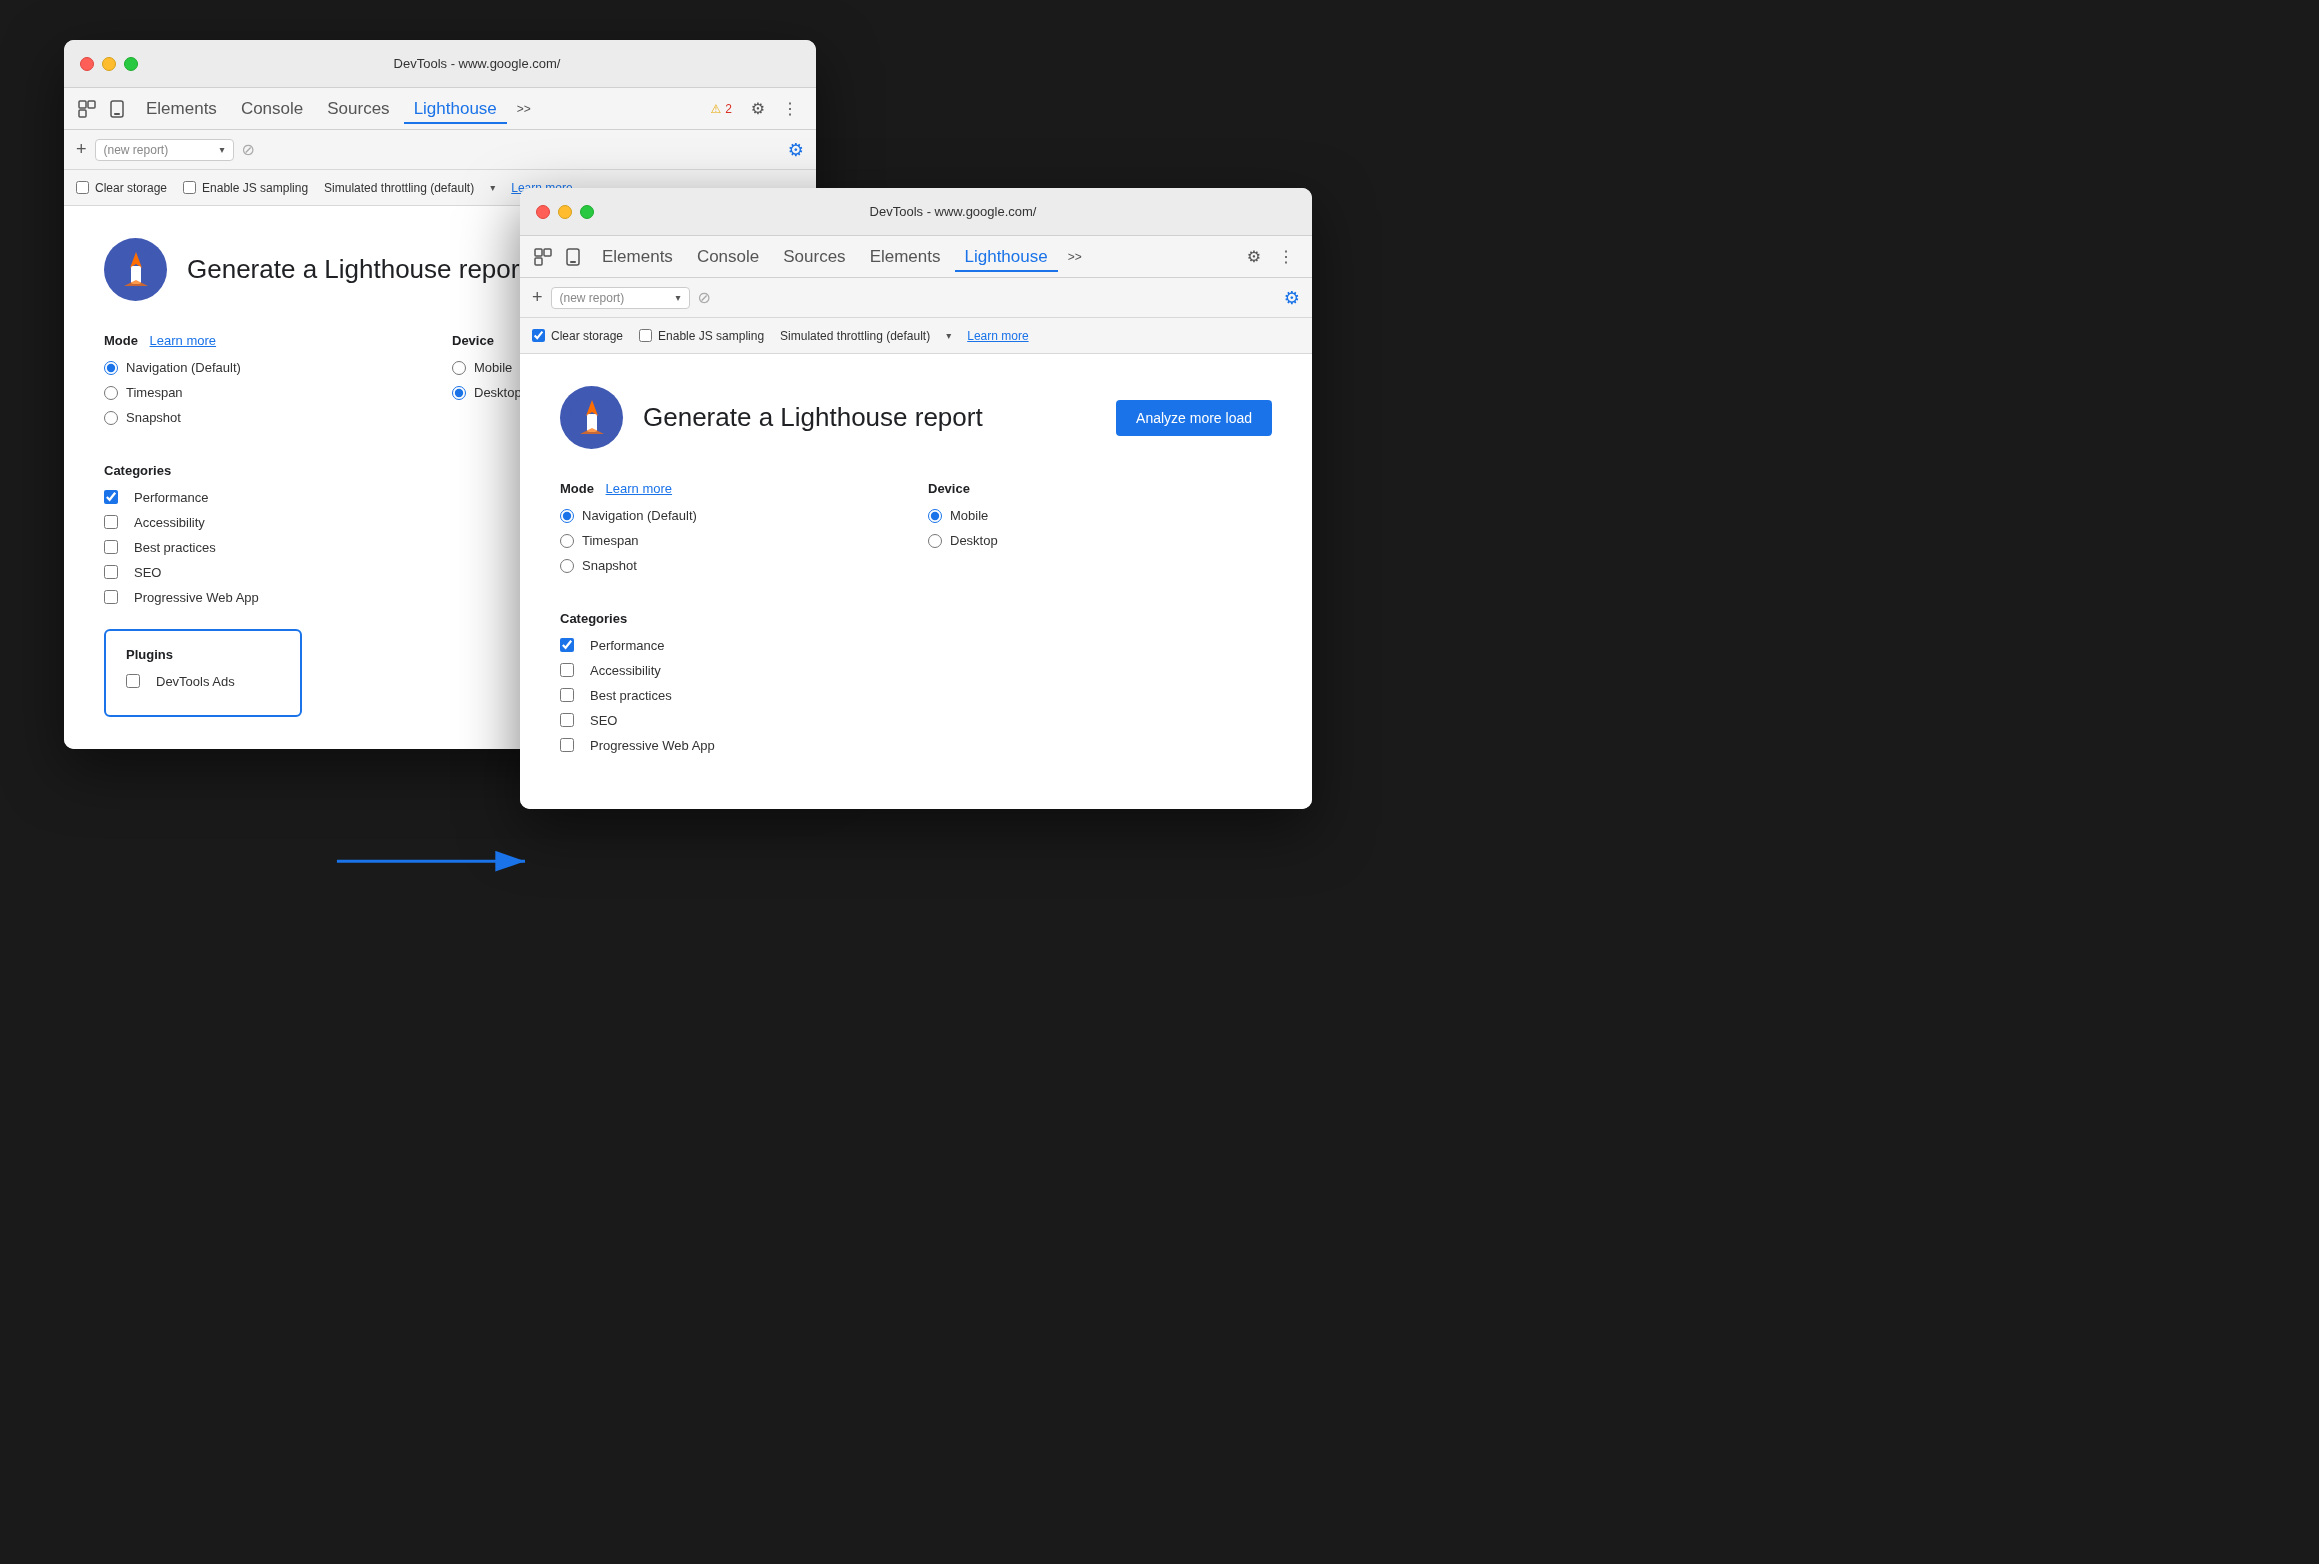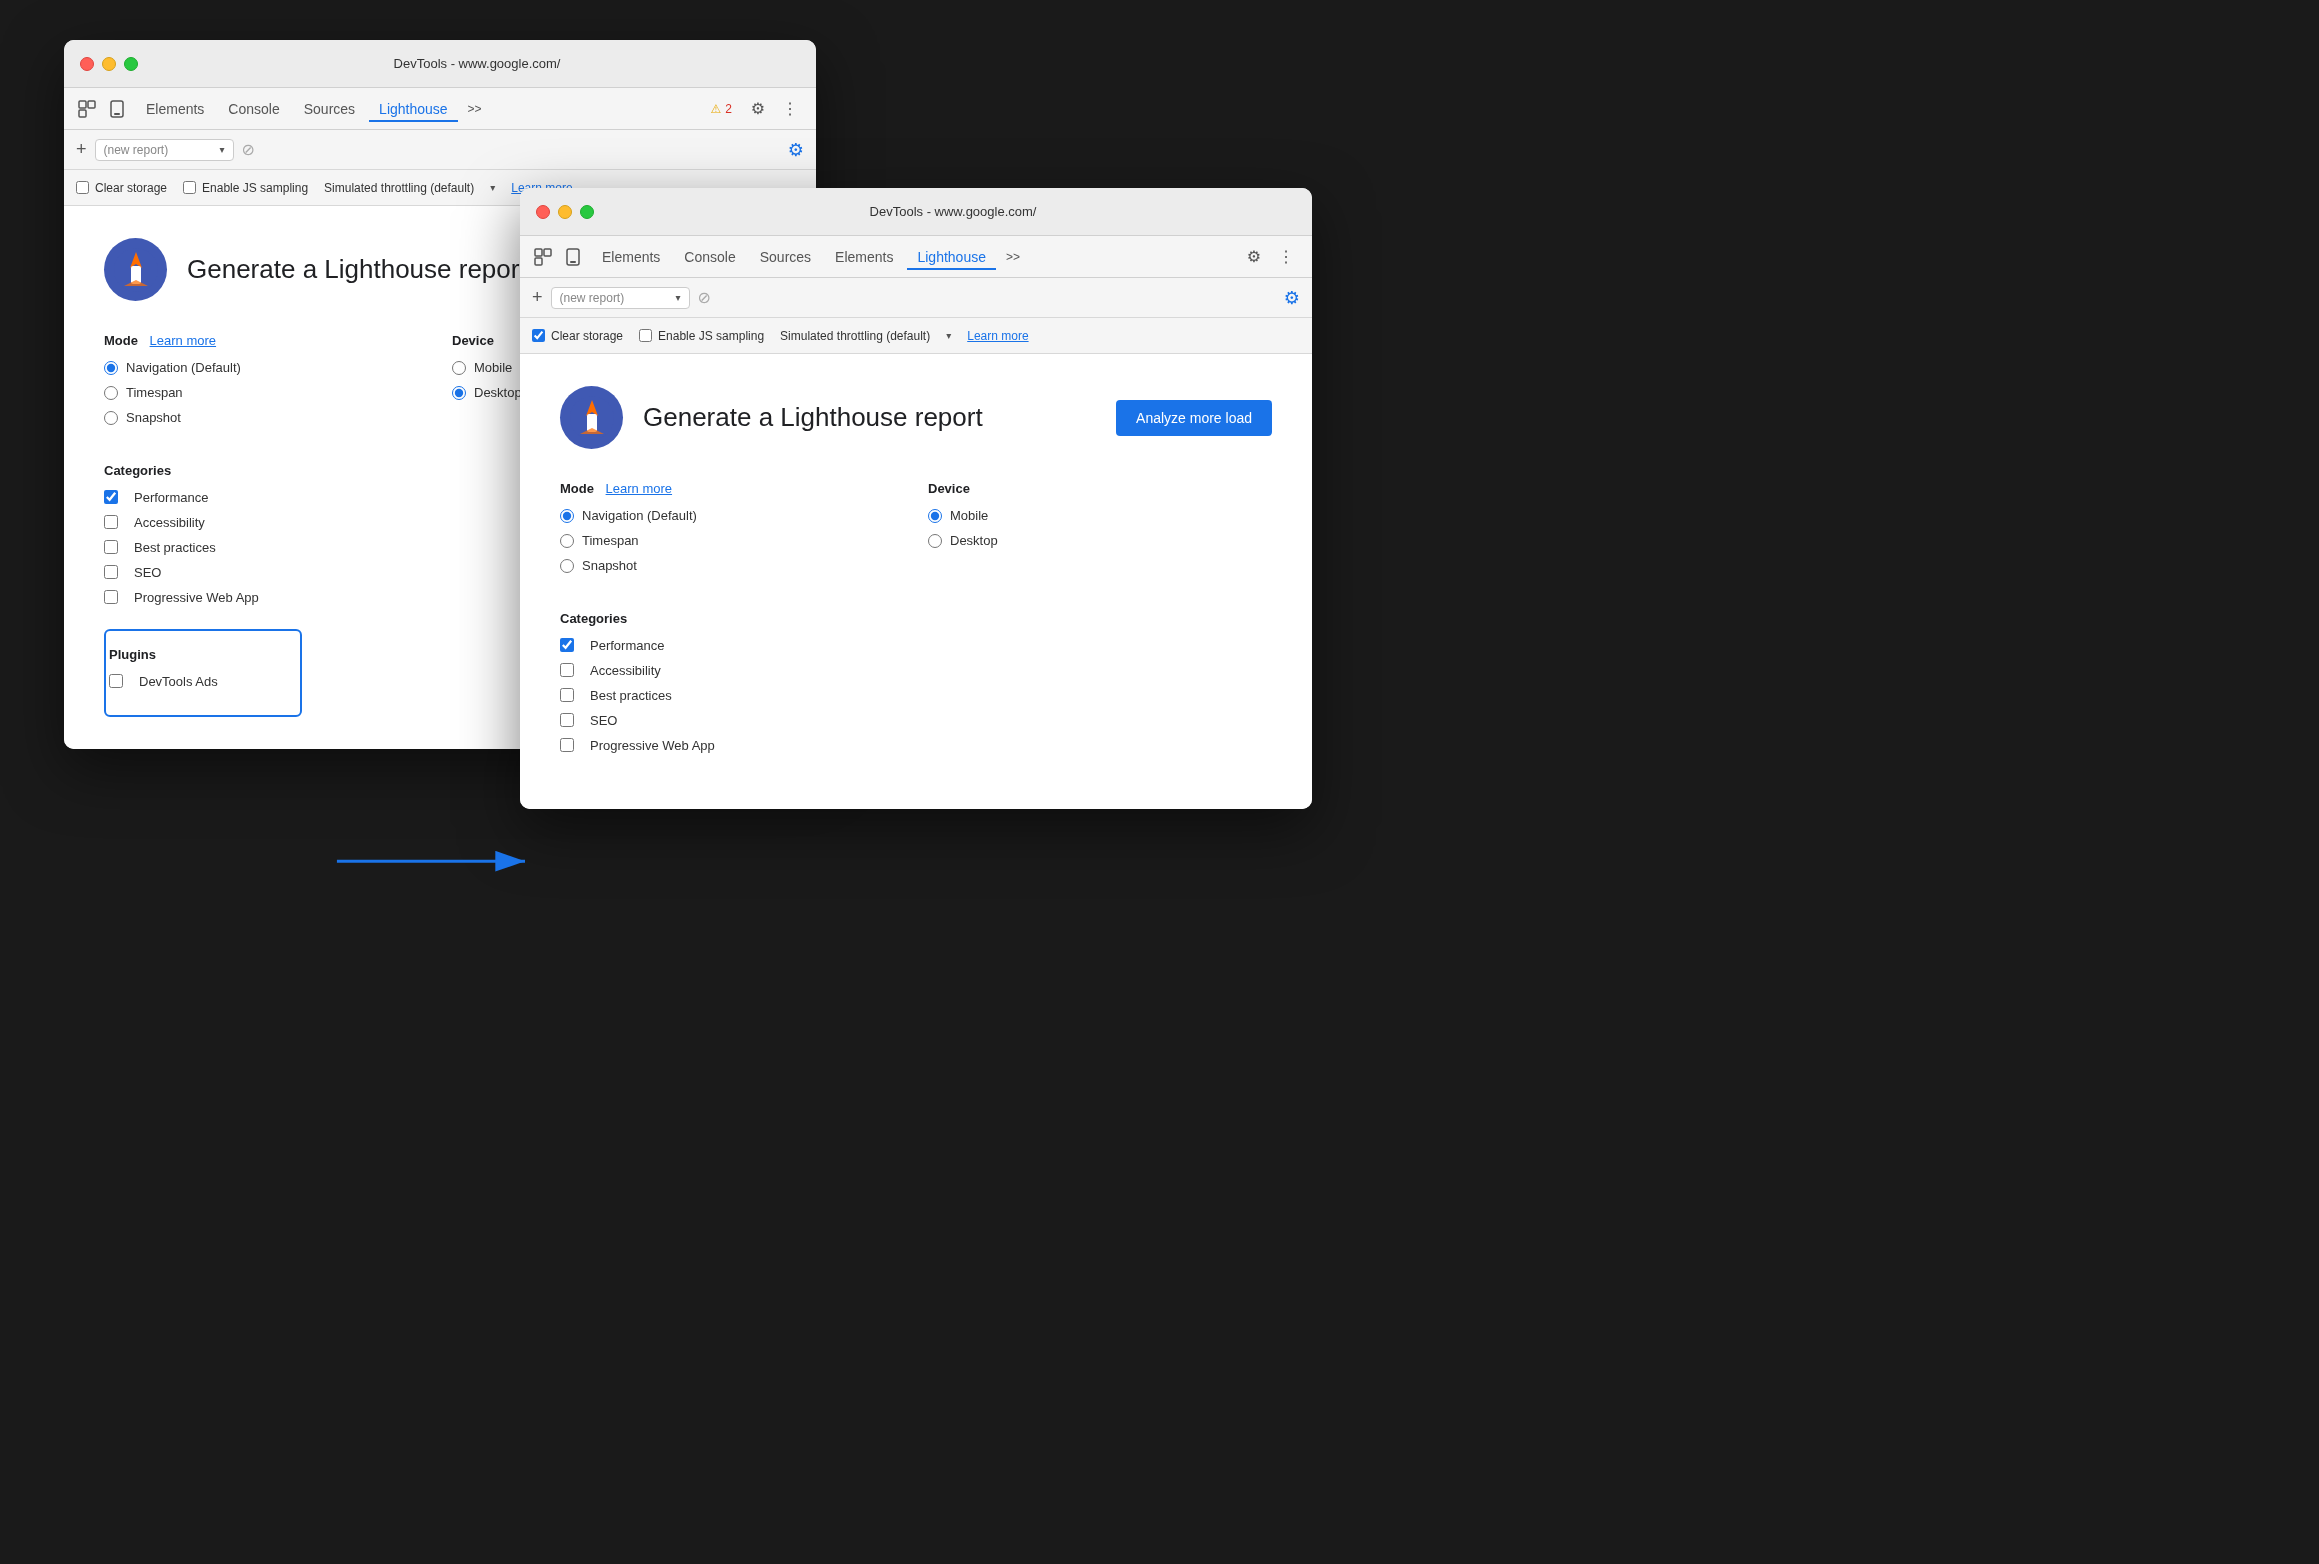--- a/index.html
+++ b/index.html
@@ -70,21 +70,21 @@
       display: flex;
       align-items: center;
       justify-content: center;
       color: #555;
       font-size: 13px;
       margin-right: 4px;
     }
 
     .tab-item {
       padding: 5px 10px;
-      font-size: 14px;
+      font-size: 17px;
       color: #555;
       cursor: pointer;
       border-radius: 4px;
       white-space: nowrap;
     }
     .tab-item.active {
       color: #1a73e8;
       border-bottom: 2px solid #1a73e8;
       border-radius: 0;
       padding-bottom: 3px;
@@ -287,21 +287,21 @@
     .checkbox-option input[type="checkbox"] {
       width: 14px;
       height: 14px;
       accent-color: #1a73e8;
     }
 
     
     .plugins-box {
       border: 2px solid #1a73e8;
       border-radius: 6px;
-      padding: 16px 3px;
+      padding: 16px 20px;
       display: inline-block;
       min-width: 198px;
     }
 
     
     .window1 {
       left: 64px;
       top: 40px;
       width: 752px;
     }

